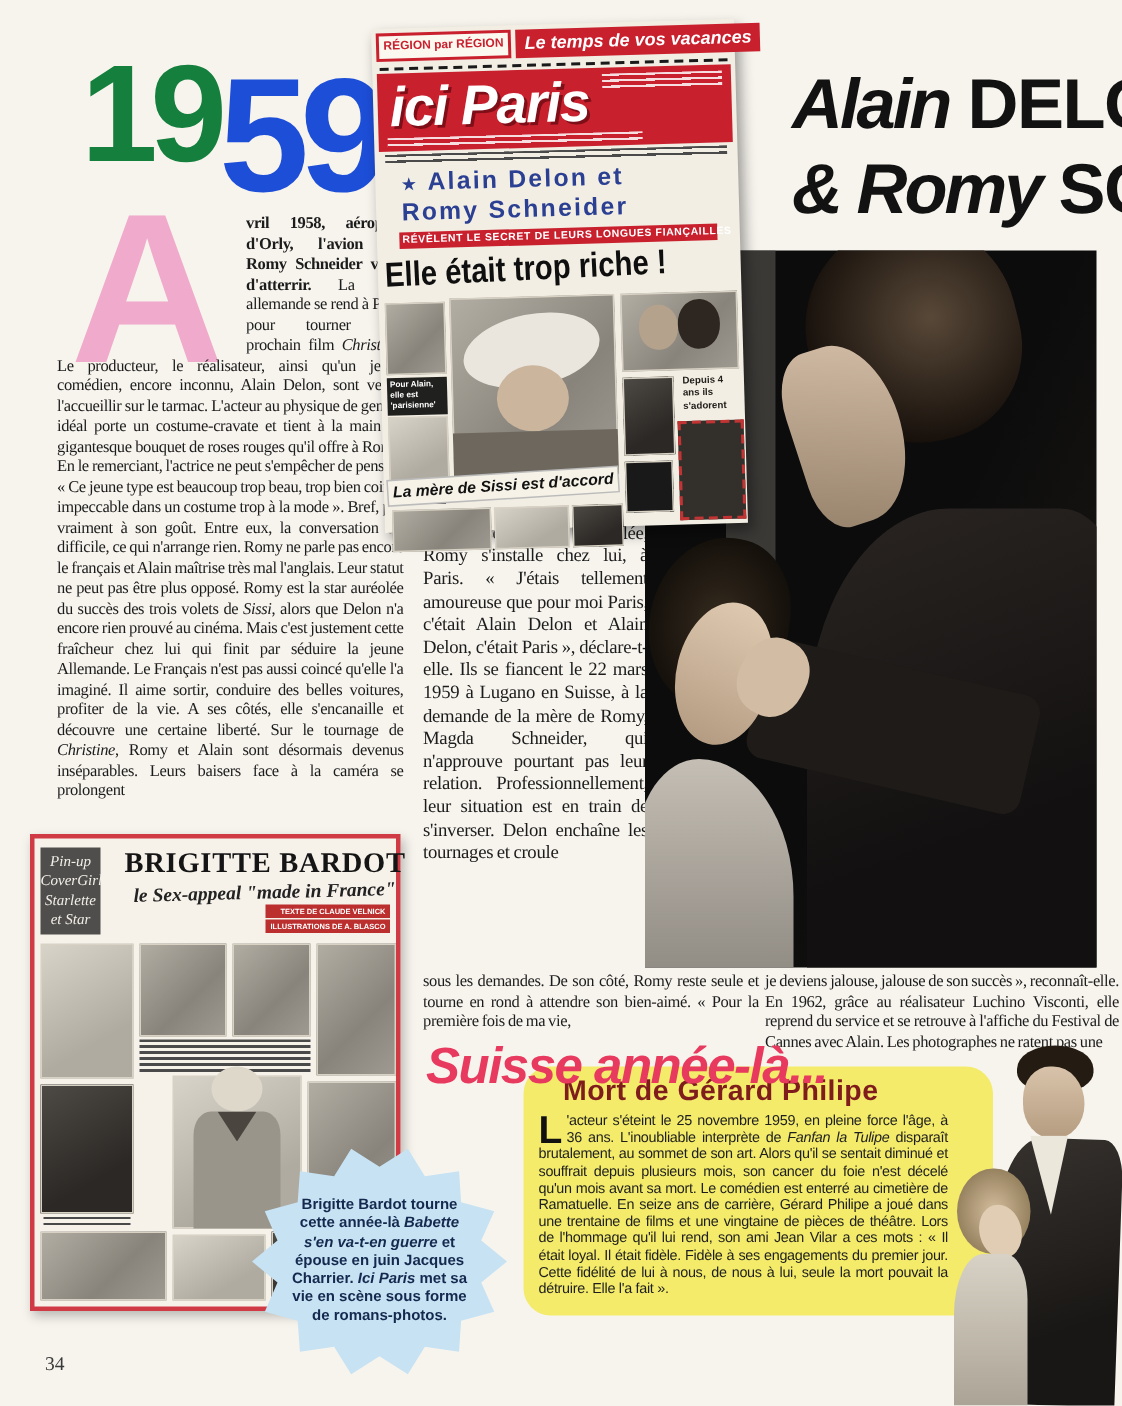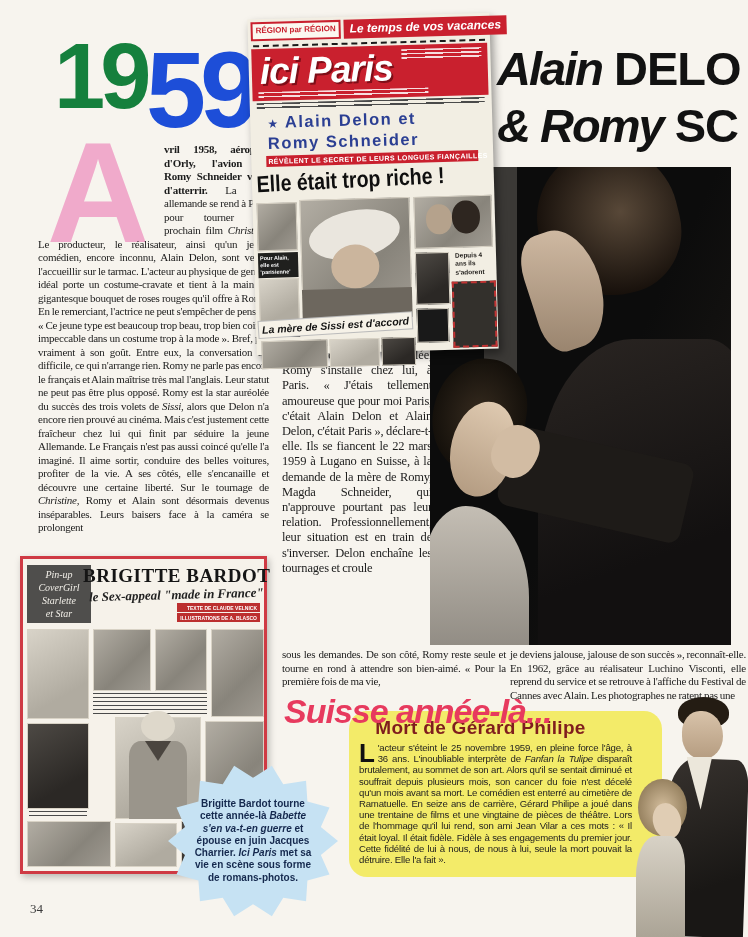--- a/index.html
+++ b/index.html
@@ -8,21 +8,21 @@
   .abs{position:absolute;}
   .serif{font-family:"Liberation Serif","DejaVu Serif",serif;color:#1c1c1c;}
 
   
   .yr{font-weight:900;font-family:"Liberation Sans",sans-serif;}
   .yr19{left:54px;top:30px;font-size:92px;line-height:92px;letter-spacing:-5px;color:#15803d;}
   .yr59{left:146px;top:36px;font-size:108px;line-height:108px;letter-spacing:-6px;color:#1d4ed8;}
 
   
   .hl{left:497px;top:40px;font-size:47px;line-height:57px;font-weight:800;color:#121212;white-space:nowrap;z-index:3;}
-  .hl i{font-style:italic;letter-spacing:-2px;}
+  .hl i{font-style:italic;letter-spacing:-2px;margin-left:31px;}
   .hl b{font-style:normal;letter-spacing:-1px;}
 
   
   .photo{left:430px;top:167px;width:301px;height:478px;background:
      linear-gradient(115deg,#0c0c0c 55%,#161412 80%,#0a0a0a);z-index:1;overflow:hidden;}
   .pp{position:absolute;}
   .plet{left:252px;top:220px;width:42px;text-align:center;font-size:64px;line-height:74px;
         font-weight:900;color:#f5cde2;z-index:2;font-family:"Liberation Sans",sans-serif;}
 
   
@@ -72,21 +72,21 @@
       overflow:hidden;box-sizing:border-box;padding:4px 30px 4px 10px;}
   .gtitle{color:#7f1d1d;font-weight:800;font-size:19px;text-align:center;padding:2px 30px 3px 0;letter-spacing:.3px;}
   .gtext{font-size:9.6px;line-height:11.2px;letter-spacing:-0.2px;color:#1e1e1e;text-align:justify;font-weight:500;}
   .gdrop{float:left;font-size:26px;line-height:21px;font-weight:800;color:#111;margin:1px 3px 0 0;}
   .gphoto{left:640px;top:697px;width:106px;height:240px;z-index:4;}
 
   
   .bardot{left:20px;top:556px;width:247px;height:318px;background:#f6f2ea;border:3px solid #cf3a44;
       box-sizing:border-box;z-index:3;box-shadow:2px 3px 7px rgba(0,0,0,.25);padding:4px;}
   .bd-head{position:relative;height:64px;}
-  .bd-side{position:absolute;left:0;top:2px;width:64px;height:58px;background:#4f4e4c;color:#f2efe8;
+  .bd-side{position:absolute;left:0;top:2px;width:40px;height:58px;background:#4f4e4c;color:#f2efe8;
       font-family:"Liberation Serif",serif;font-style:italic;font-size:10px;line-height:13px;text-align:center;padding-top:3px;box-sizing:border-box;}
   .bd-title{position:absolute;left:56px;top:2px;font-family:"Liberation Serif",serif;font-weight:800;
       font-size:19px;letter-spacing:.5px;color:#151515;white-space:nowrap;}
   .bd-sub{position:absolute;left:62px;top:24px;font-family:"Liberation Serif",serif;font-style:italic;
       font-weight:700;font-size:13px;color:#222;transform:rotate(-1.5deg);white-space:nowrap;}
   .bd-cred{position:absolute;right:0;top:40px;text-align:right;}
   .bd-cred div{background:#bc2f2f;color:#fff;font-size:5px;font-weight:700;padding:1.5px 3px;margin-bottom:1px;white-space:nowrap;}
   .bd-collage{position:relative;height:238px;margin-top:2px;}
 
   

